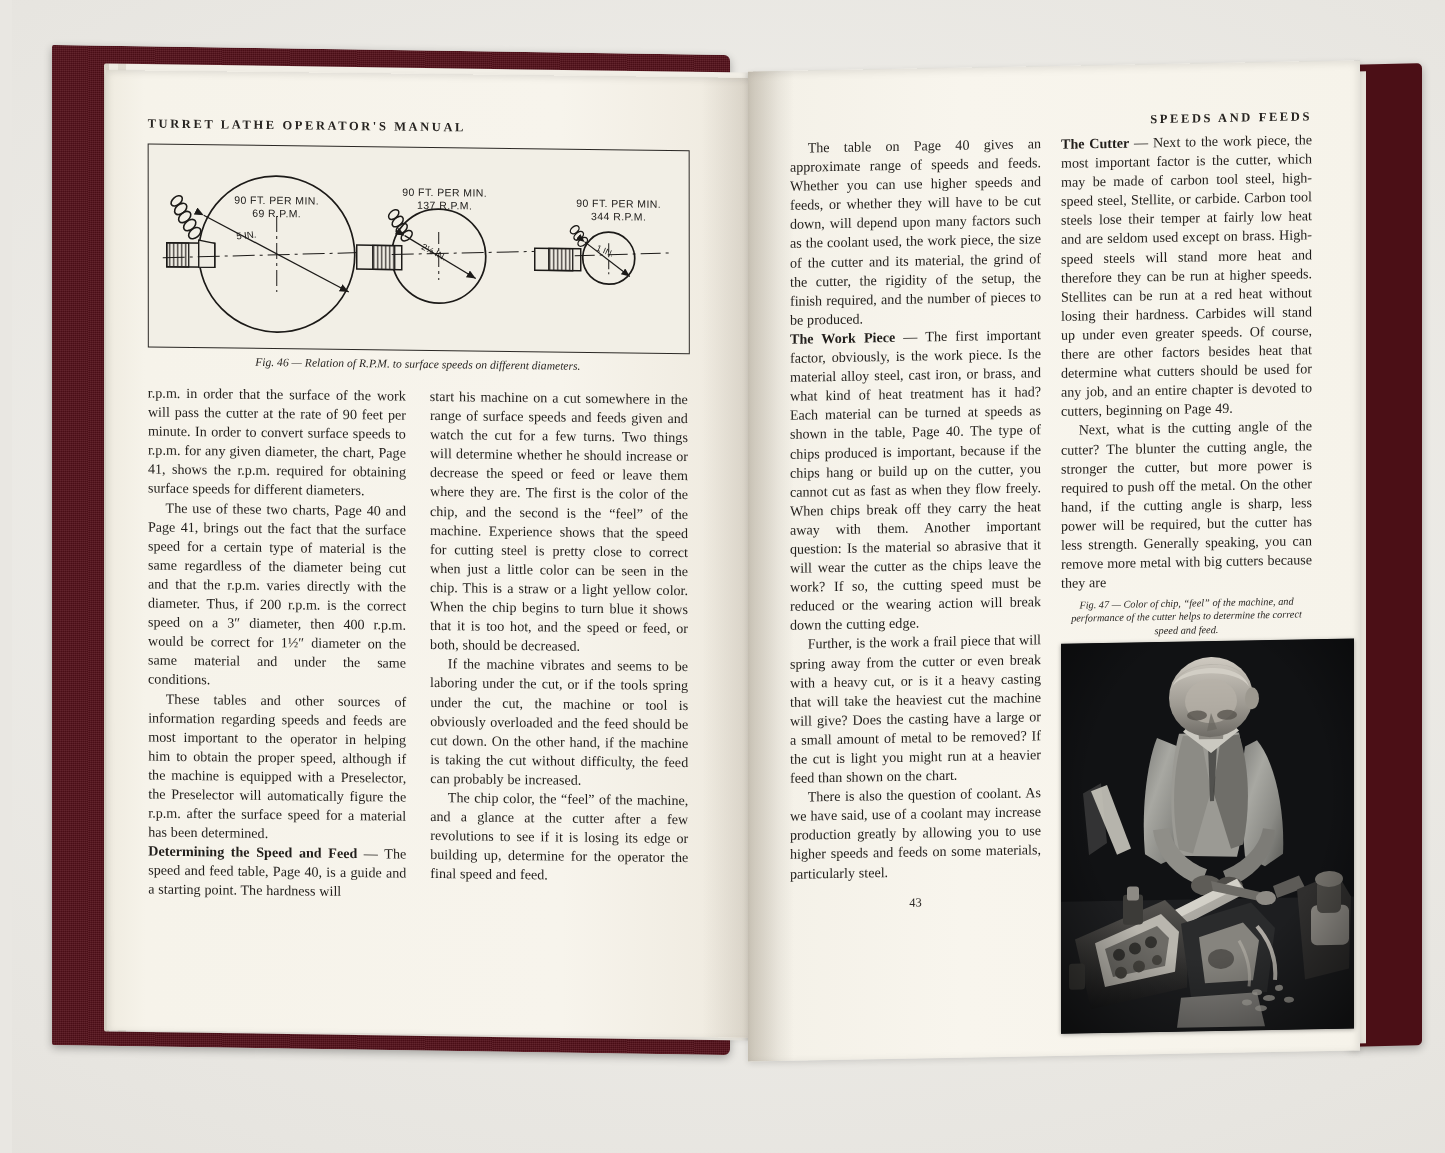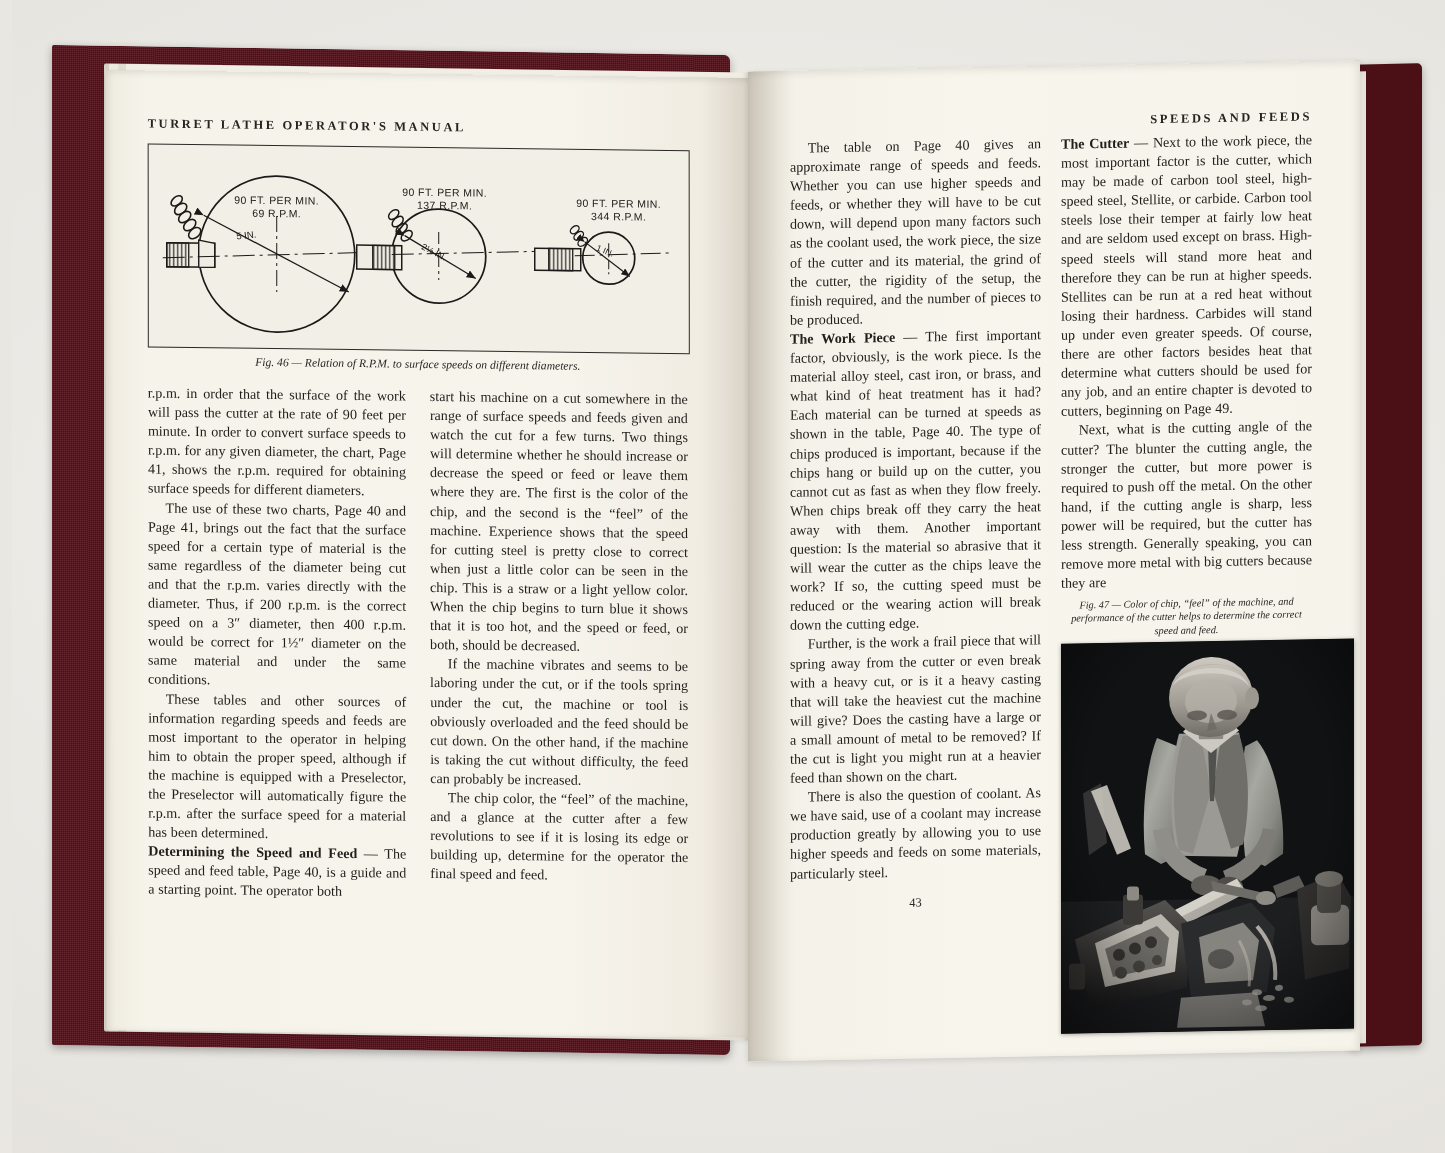--- a/index.html
+++ b/index.html
@@ -299,21 +299,21 @@
           </svg>
         </div>
 
         <div id="fig46-cap">Fig. 46 — Relation of R.P.M. to surface speeds on different diameters.</div>
 
         <div class="cols">
           <div class="col">
             <p class="body noindent">r.p.m. in order that the surface of the work will pass the cutter at the rate of 90 feet per minute. In order to convert surface speeds to r.p.m. for any given diameter, the chart, Page 41, shows the r.p.m. required for obtaining surface speeds for different diameters.</p>
             <p class="body">The use of these two charts, Page 40 and Page 41, brings out the fact that the surface speed for a certain type of material is the same regardless of the diameter being cut and that the r.p.m. varies directly with the diameter. Thus, if 200 r.p.m. is the correct speed on a 3″ diameter, then 400 r.p.m. would be correct for 1½″ diameter on the same material and under the same conditions.</p>
             <p class="body">These tables and other sources of information regarding speeds and feeds are most important to the operator in helping him to obtain the proper speed, although if the machine is equipped with a Preselector, the Preselector will automatically figure the r.p.m. after the surface speed for a material has been determined.</p>
-            <p class="body noindent"><span class="runin">Determining the Speed and Feed</span><span> — The speed and feed table, Page 40, is a guide and a starting point. The operator both</span></p>
+            <p class="body noindent"><span class="runin">Determining the Speed and Feed</span><span> — The speed and feed table, Page 40, is a guide and a starting point. The hardness will</span></p>
           </div>
           <div class="col">
             <p class="body noindent">start his machine on a cut somewhere in the range of surface speeds and feeds given and watch the cut for a few turns. Two things will determine whether he should increase or decrease the speed or feed or leave them where they are. The first is the color of the chip, and the second is the “feel” of the machine. Experience shows that the speed for cutting steel is pretty close to correct when just a little color can be seen in the chip. This is a straw or a light yellow color. When the chip begins to turn blue it shows that it is too hot, and the speed or feed, or both, should be decreased.</p>
             <p class="body">If the machine vibrates and seems to be laboring under the cut, or if the tools spring under the cut, the machine or tool is obviously overloaded and the feed should be cut down. On the other hand, if the machine is taking the cut without difficulty, the feed can probably be increased.</p>
             <p class="body">The chip color, the “feel” of the machine, and a glance at the cutter after a few revolutions to see if it is losing its edge or building up, determine for the operator the final speed and feed.</p>
           </div>
         </div>
 
       </div>
       <div id="gutter-left"></div>

